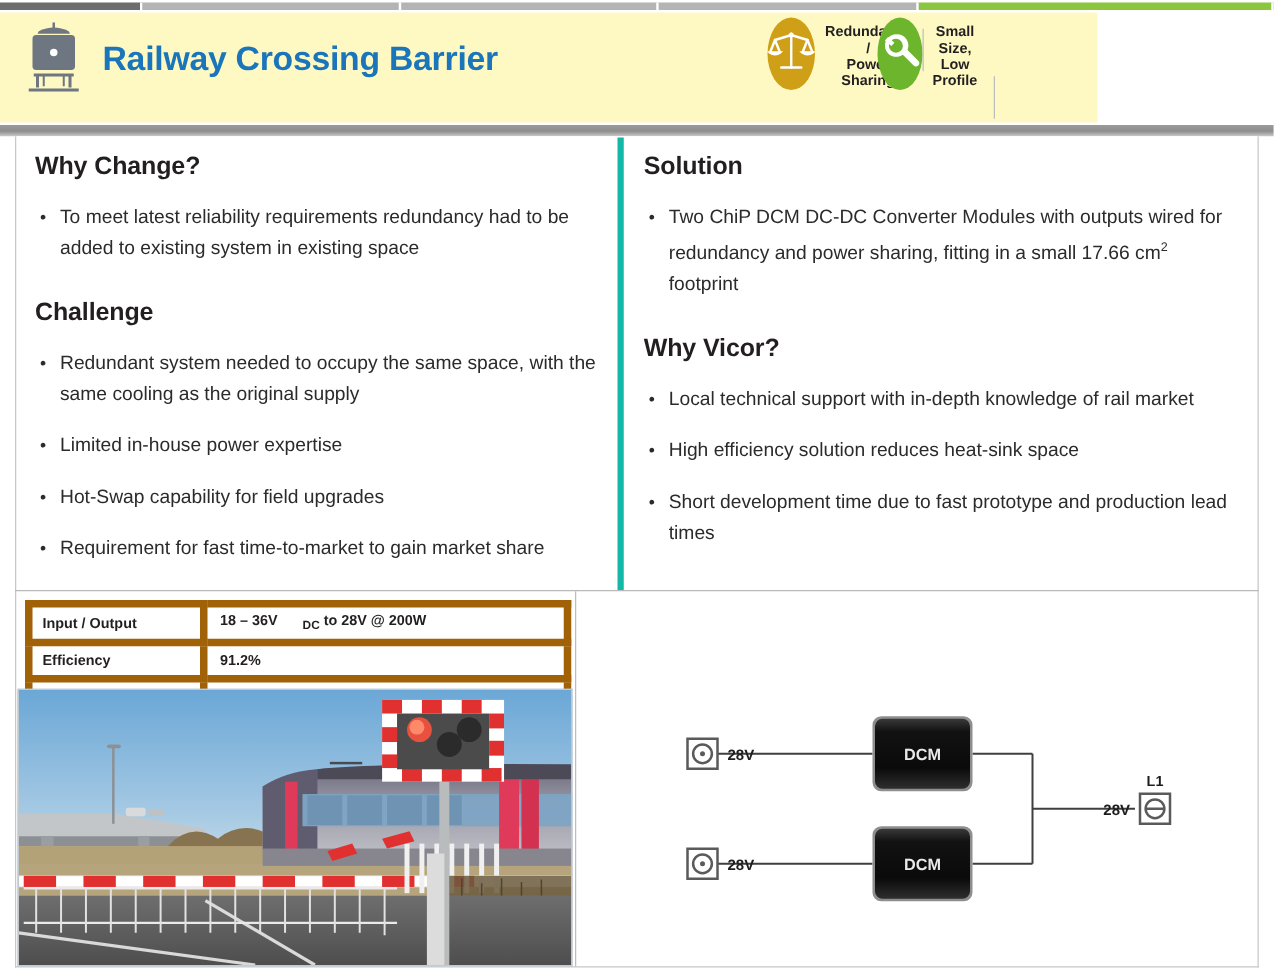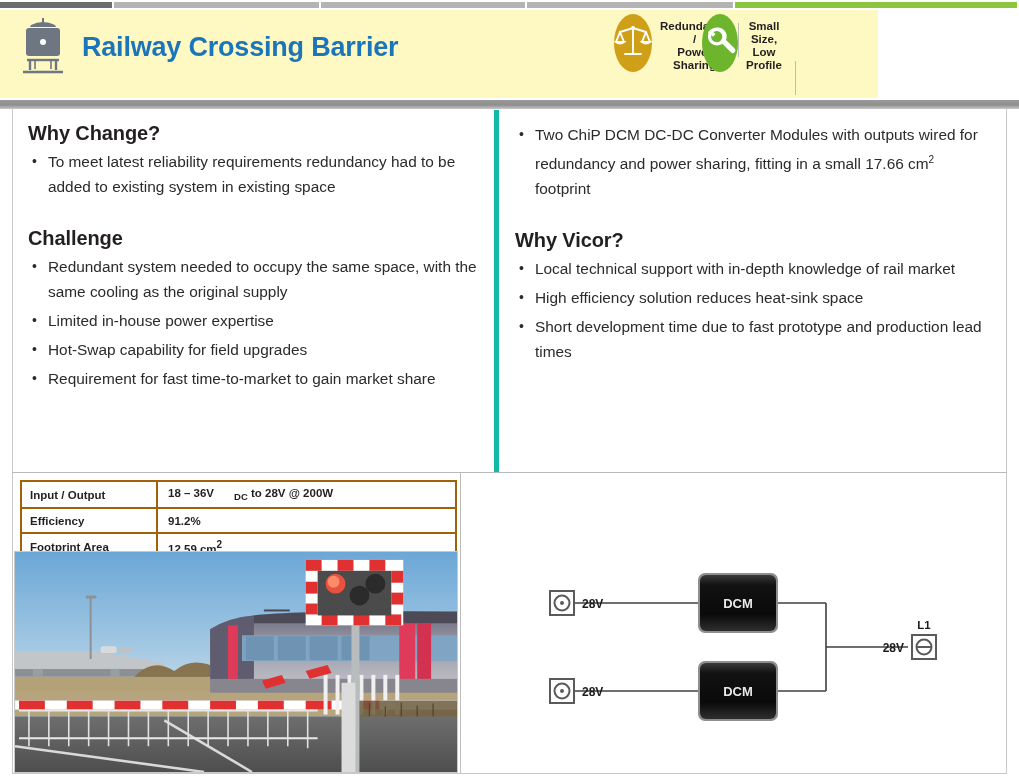--- a/index.html
+++ b/index.html
@@ -53,36 +53,36 @@
   .cols{position:absolute;left:12px;top:110px;width:995px;height:362px;display:flex;}
   .col{box-sizing:border-box;}
   .col-left{width:487px;padding:8px 16px 0 16px;border-right:5px solid #14b8a6;}
   .col-right{width:508px;padding:8px 14px 0 16px;}
 
   h2.sect{font-size:20px;font-weight:bold;margin:4px 0 4px 0;color:#231f20;letter-spacing:-0.1px;}
   .gap{height:22px;}
 
   ul.bullets{list-style:none;margin:0;padding:0;}
   ul.bullets li{
-    position:relative;padding-left:20px;margin:4px 0 2px 0;
+    position:relative;padding-left:20px;margin:16px 0 2px 0;
     font-size:15.4px;line-height:25px;color:#2b2b2b;
   }
   ul.bullets li:before{
     content:"\2022";position:absolute;left:4px;top:0;color:#2b2b2b;font-size:14px;
   }
   .sup{font-size:10px;vertical-align:super;}
   .sub{font-size:9.5px;vertical-align:sub;font-weight:bold;margin-left:20px;}
 
   
   .mid-rule{position:absolute;left:12px;top:472px;width:995px;height:1px;background:#b9b9b9;}
 
   
   .spec{position:absolute;left:20px;top:480px;width:437px;border-collapse:collapse;}
   .spec td{
-    border:2px solid #a16207;font-size:11.5px;font-weight:bold;color:#231f20;
+    border:6px solid #a16207;font-size:11.5px;font-weight:bold;color:#231f20;
     padding:5px 8px;height:13px;
   }
   .spec td.k{width:118px;}
   .spec td.v{width:auto;padding-left:10px;}
 
   
   .photo{position:absolute;left:14px;top:551px;width:444px;height:222px;overflow:hidden;
      background:#9fc4e0;border:1px solid #c9c9c9;box-sizing:border-box;}
   .photo svg{display:block;width:100%;height:100%;}
 
@@ -197,20 +197,21 @@
     <h2 class="sect">Challenge</h2>
     <ul class="bullets">
       <li>Redundant system needed to occupy the same space, with the same cooling as the original supply</li>
       <li>Limited in-house power expertise</li>
       <li>Hot-Swap capability for field upgrades</li>
       <li>Requirement for fast time-to-market to gain market share</li>
     </ul>
   </div>
 
   <div class="col col-right">
+    <h2 class="sect">Solution</h2>
     <ul class="bullets">
       <li><span>Two ChiP DCM DC-DC Converter Modules with outputs wired for redundancy and power sharing, fitting in a small 17.66 cm</span><span class="sup">2</span><span> footprint</span></li>
     </ul>
     <div class="gap"></div>
     <h2 class="sect">Why Vicor?</h2>
     <ul class="bullets">
       <li>Local technical support with in-depth knowledge of rail market</li>
       <li>High efficiency solution reduces heat-sink space</li>
       <li>Short development time due to fast prototype and production lead times</li>
     </ul>

